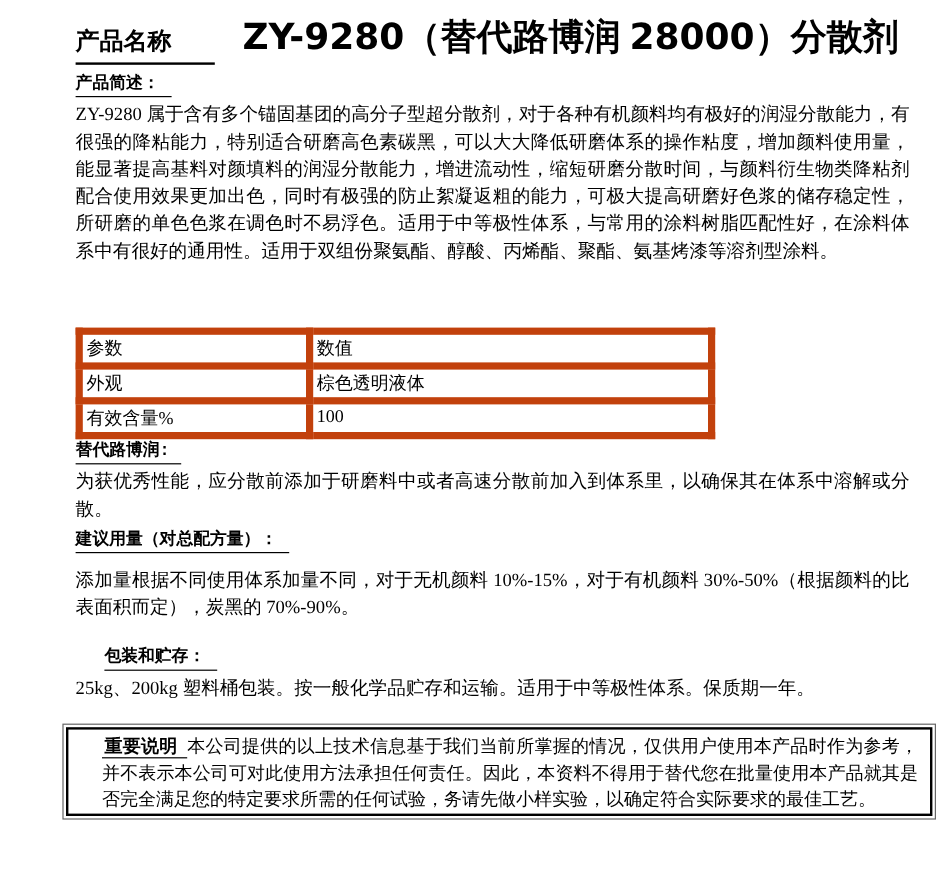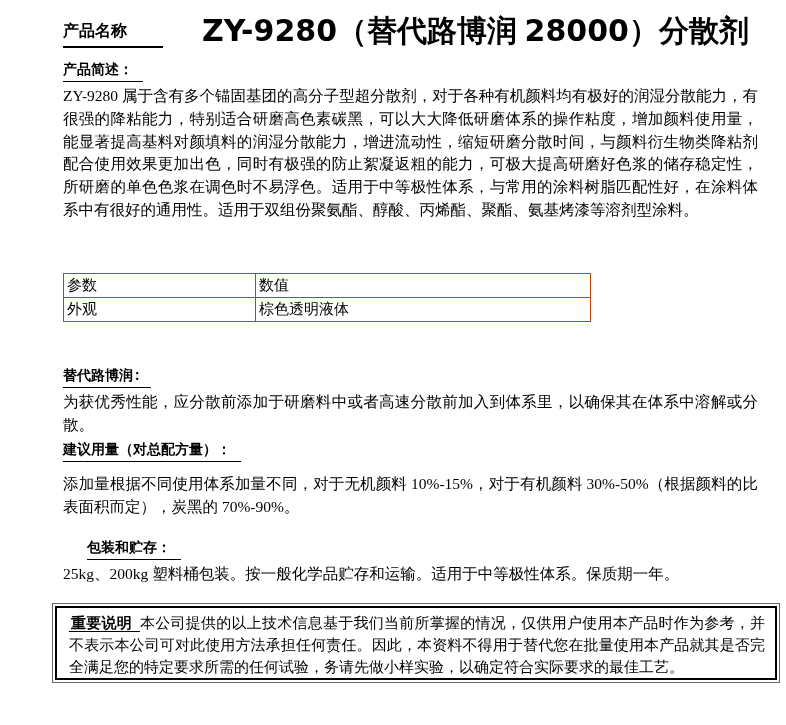--- a/index.html
+++ b/index.html
@@ -7,21 +7,21 @@
     position:relative;
     width:786px;height:725px;
     background:#fff;color:#000;
     font-family:"Liberation Serif","DejaVu Serif",serif;
     overflow:hidden;
   }
   .abs{position:absolute;}
   
   .product-label{
     left:63px;top:21px;
-    font-size:16px;font-weight:bold;
+    font-size:20px;font-weight:bold;
     border-bottom:2px solid #000;
     padding:0 36px 4px 0;
   }
   .product-title{
     left:202px;top:11px;
     font-size:30px;font-weight:bold;
     letter-spacing:0px;white-space:nowrap;
   }
   .title-latin{font-family:"DejaVu Sans","Liberation Sans",sans-serif;font-weight:bold;}
   .title-cjk{font-weight:bold;}
@@ -41,41 +41,41 @@
     color:#000;
   }
   
   table.props{
     border-collapse:collapse;
     width:527px;
     font-size:15px;
     table-layout:fixed;
   }
   table.props td{
-    border:1px solid #c2410c;
+    border:6px solid #c2410c;
     height:23px;
     padding:0 2px 0 3px;
     vertical-align:middle;
     overflow:hidden;white-space:nowrap;
   }
   table.props col.c1{width:192px;}
   table.props col.c2{width:335px;}
   
   .notice-outer{
     left:52px;top:603px;width:728px;height:80px;
     border:1px solid #666;
     padding:2px;
     box-sizing:border-box;
     background:#fff;
   }
   .notice-inner{
     border:2px solid #000;
     height:100%;
     box-sizing:border-box;
-    padding:4px 10px 0 12px;
+    padding:4px 10px 0 28px;
     font-size:15px;line-height:22px;
     text-align:justify;text-align-last:left;
   }
   .notice-label{
     font-weight:bold;
     border-bottom:1.5px solid #000;
     padding:0 8px 0 2px;
     white-space:nowrap;
   }
 </style>
@@ -101,20 +101,24 @@
       </colgroup>
     <tbody>
         <tr>
       <td>参数</td>
       <td>数值</td>
     </tr>
     <tr>
       <td>外观</td>
       <td>棕色透明液体</td>
     </tr>
+    <tr>
+      <td>有效含量%</td>
+      <td>100</td>
+    </tr>
   </tbody>
     </table>
 
   <div class="abs" style="left:63px;top:366px;">
     <span class="sec-heading">替代路博润:</span>
   </div>
   <div class="abs" style="left:63px;top:440px;">
     <span class="sec-heading">建议用量（对总配方量）：</span>
   </div>
 

